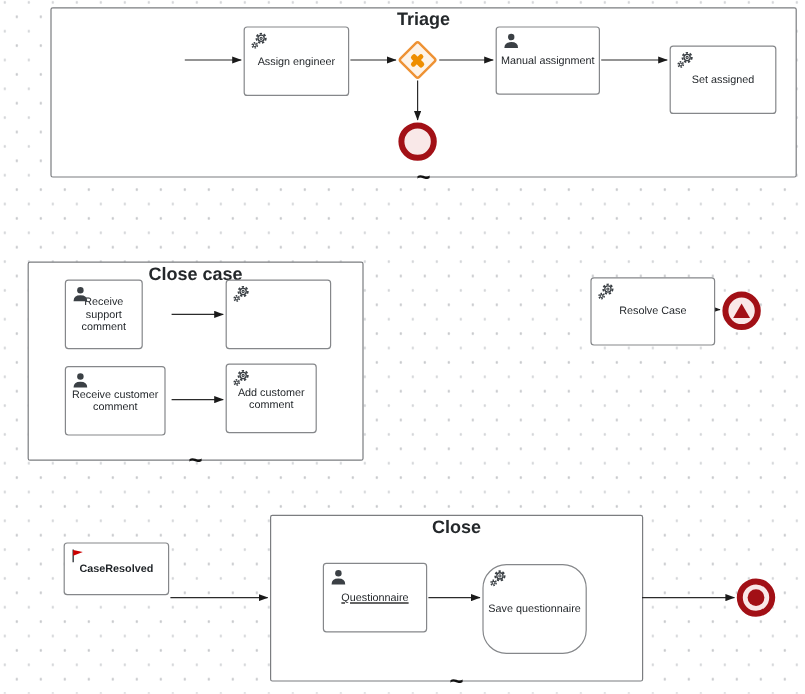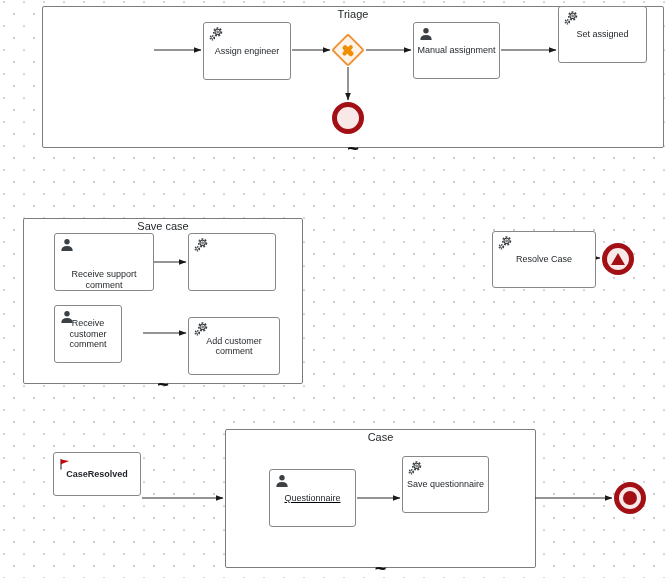--- a/index.html
+++ b/index.html
@@ -21,23 +21,24 @@
   .stage{
     position:absolute;
     background:#ffffff;
     border:1px solid #7b7d80;
     border-radius:2px;
   }
   .stage-label{
     position:absolute;
     top:1px;left:50%;
     transform:translateX(-50%);
-    font-size:11px;
+    font-size:15px;
     color:#24282b;
     white-space:nowrap;
+    font-weight:bold;
   }
   .stage-marker{
     position:absolute;
     bottom:-7px;left:50%;
     transform:translateX(-50%);
     font-size:20px;
     font-weight:900;
     line-height:12px;
     color:#111;
   }
@@ -113,26 +114,26 @@
 <body>
 
 <div class="canvas">
 
   <div class="stage" style="left:42px;top:6px;width:620px;height:140px;">
     <span class="stage-label">Triage</span>
     <span class="stage-marker">~</span>
   </div>
 
   <div class="stage" style="left:23px;top:218px;width:278px;height:164px;">
-    <span class="stage-label">Save case</span>
+    <span class="stage-label">Close case</span>
     <span class="stage-marker">~</span>
   </div>
 
   <div class="stage" style="left:225px;top:429px;width:309px;height:137px;">
-    <span class="stage-label">Case</span>
+    <span class="stage-label">Close</span>
     <span class="stage-marker">~</span>
   </div>
 
   <svg class="connectors" width="671" height="578">
     <defs>
       <marker id="arr" markerWidth="8" markerHeight="6" refX="7.5" refY="3" orient="auto">
         <path d="M0,0 L8,3 L0,6 Z" fill="#1a1a1a"></path>
       </marker>
     </defs>
     <g stroke="#2b2b2b" stroke-width="1" fill="none">
@@ -167,41 +168,41 @@
   <div class="task" style="left:413px;top:22px;width:87px;height:57px;">
     <span class="task-icon">
       <svg viewBox="0 0 14 14" width="14" height="14">
         <circle cx="7" cy="3.8" r="2.7" fill="#3b4045"></circle>
         <path d="M1.3,13 Q1.3,8.1 7,8.1 Q12.7,8.1 12.7,13 Z" fill="#3b4045"></path>
       </svg>
     </span>
     <span class="task-label">Manual assignment</span>
   </div>
 
-  <div class="task" style="left:558px;top:6px;width:89px;height:57px;">
+  <div class="task" style="left:558px;top:38px;width:89px;height:57px;">
     <span class="task-icon">
       <svg viewBox="0 0 14 14" width="14" height="14" fill="none" stroke="#3b4045">
         <circle cx="8.6" cy="4.9" r="3.9" stroke-width="1.5" stroke-dasharray="1.9 1.45"></circle>
         <circle cx="8.6" cy="4.9" r="2.6" stroke-width="1.1"></circle>
         <circle cx="8.6" cy="4.9" r="0.9" stroke-width="0.9"></circle>
         <circle cx="3.3" cy="10.7" r="2.2" stroke-width="1.2" stroke-dasharray="1.3 1"></circle>
         <circle cx="3.3" cy="10.7" r="1.2" stroke-width="0.9"></circle>
       </svg>
     </span>
     <span class="task-label">Set assigned</span>
   </div>
 
   <div class="gateway">
     <span class="xbar h"></span>
     <span class="xbar v"></span>
   </div>
 
   <div class="event" style="left:332px;top:102px;"></div>
 
-  <div class="task" style="left:54px;top:233px;width:100px;height:58px;align-items:flex-end;">
+  <div class="task" style="left:54px;top:233px;width:65px;height:58px;">
     <span class="task-icon">
       <svg viewBox="0 0 14 14" width="14" height="14">
         <circle cx="7" cy="3.8" r="2.7" fill="#3b4045"></circle>
         <path d="M1.3,13 Q1.3,8.1 7,8.1 Q12.7,8.1 12.7,13 Z" fill="#3b4045"></path>
       </svg>
     </span>
     <span class="task-label">Receive support comment</span>
   </div>
 
   <div class="task" style="left:188px;top:233px;width:88px;height:58px;">
@@ -209,31 +210,31 @@
       <svg viewBox="0 0 14 14" width="14" height="14" fill="none" stroke="#3b4045">
         <circle cx="8.6" cy="4.9" r="3.9" stroke-width="1.5" stroke-dasharray="1.9 1.45"></circle>
         <circle cx="8.6" cy="4.9" r="2.6" stroke-width="1.1"></circle>
         <circle cx="8.6" cy="4.9" r="0.9" stroke-width="0.9"></circle>
         <circle cx="3.3" cy="10.7" r="2.2" stroke-width="1.2" stroke-dasharray="1.3 1"></circle>
         <circle cx="3.3" cy="10.7" r="1.2" stroke-width="0.9"></circle>
       </svg>
     </span>
   </div>
 
-  <div class="task" style="left:54px;top:305px;width:68px;height:58px;">
+  <div class="task" style="left:54px;top:305px;width:84px;height:58px;">
     <span class="task-icon">
       <svg viewBox="0 0 14 14" width="14" height="14">
         <circle cx="7" cy="3.8" r="2.7" fill="#3b4045"></circle>
         <path d="M1.3,13 Q1.3,8.1 7,8.1 Q12.7,8.1 12.7,13 Z" fill="#3b4045"></path>
       </svg>
     </span>
     <span class="task-label">Receive customer comment</span>
   </div>
 
-  <div class="task" style="left:188px;top:303px;width:92px;height:58px;margin-top:14px;">
+  <div class="task" style="left:188px;top:303px;width:76px;height:58px;">
     <span class="task-icon">
       <svg viewBox="0 0 14 14" width="14" height="14" fill="none" stroke="#3b4045">
         <circle cx="8.6" cy="4.9" r="3.9" stroke-width="1.5" stroke-dasharray="1.9 1.45"></circle>
         <circle cx="8.6" cy="4.9" r="2.6" stroke-width="1.1"></circle>
         <circle cx="8.6" cy="4.9" r="0.9" stroke-width="0.9"></circle>
         <circle cx="3.3" cy="10.7" r="2.2" stroke-width="1.2" stroke-dasharray="1.3 1"></circle>
         <circle cx="3.3" cy="10.7" r="1.2" stroke-width="0.9"></circle>
       </svg>
     </span>
     <span class="task-label">Add customer comment</span>
@@ -269,21 +270,21 @@
   <div class="task" style="left:269px;top:469px;width:87px;height:58px;text-decoration:underline;">
     <span class="task-icon">
       <svg viewBox="0 0 14 14" width="14" height="14">
         <circle cx="7" cy="3.8" r="2.7" fill="#3b4045"></circle>
         <path d="M1.3,13 Q1.3,8.1 7,8.1 Q12.7,8.1 12.7,13 Z" fill="#3b4045"></path>
       </svg>
     </span>
     <span class="task-label">Questionnaire</span>
   </div>
 
-  <div class="task" style="left:402px;top:456px;width:87px;height:57px;">
+  <div class="task" style="left:402px;top:470px;width:87px;height:75px;border-radius:20px;">
     <span class="task-icon">
       <svg viewBox="0 0 14 14" width="14" height="14" fill="none" stroke="#3b4045">
         <circle cx="8.6" cy="4.9" r="3.9" stroke-width="1.5" stroke-dasharray="1.9 1.45"></circle>
         <circle cx="8.6" cy="4.9" r="2.6" stroke-width="1.1"></circle>
         <circle cx="8.6" cy="4.9" r="0.9" stroke-width="0.9"></circle>
         <circle cx="3.3" cy="10.7" r="2.2" stroke-width="1.2" stroke-dasharray="1.3 1"></circle>
         <circle cx="3.3" cy="10.7" r="1.2" stroke-width="0.9"></circle>
       </svg>
     </span>
     <span class="task-label">Save questionnaire</span>

